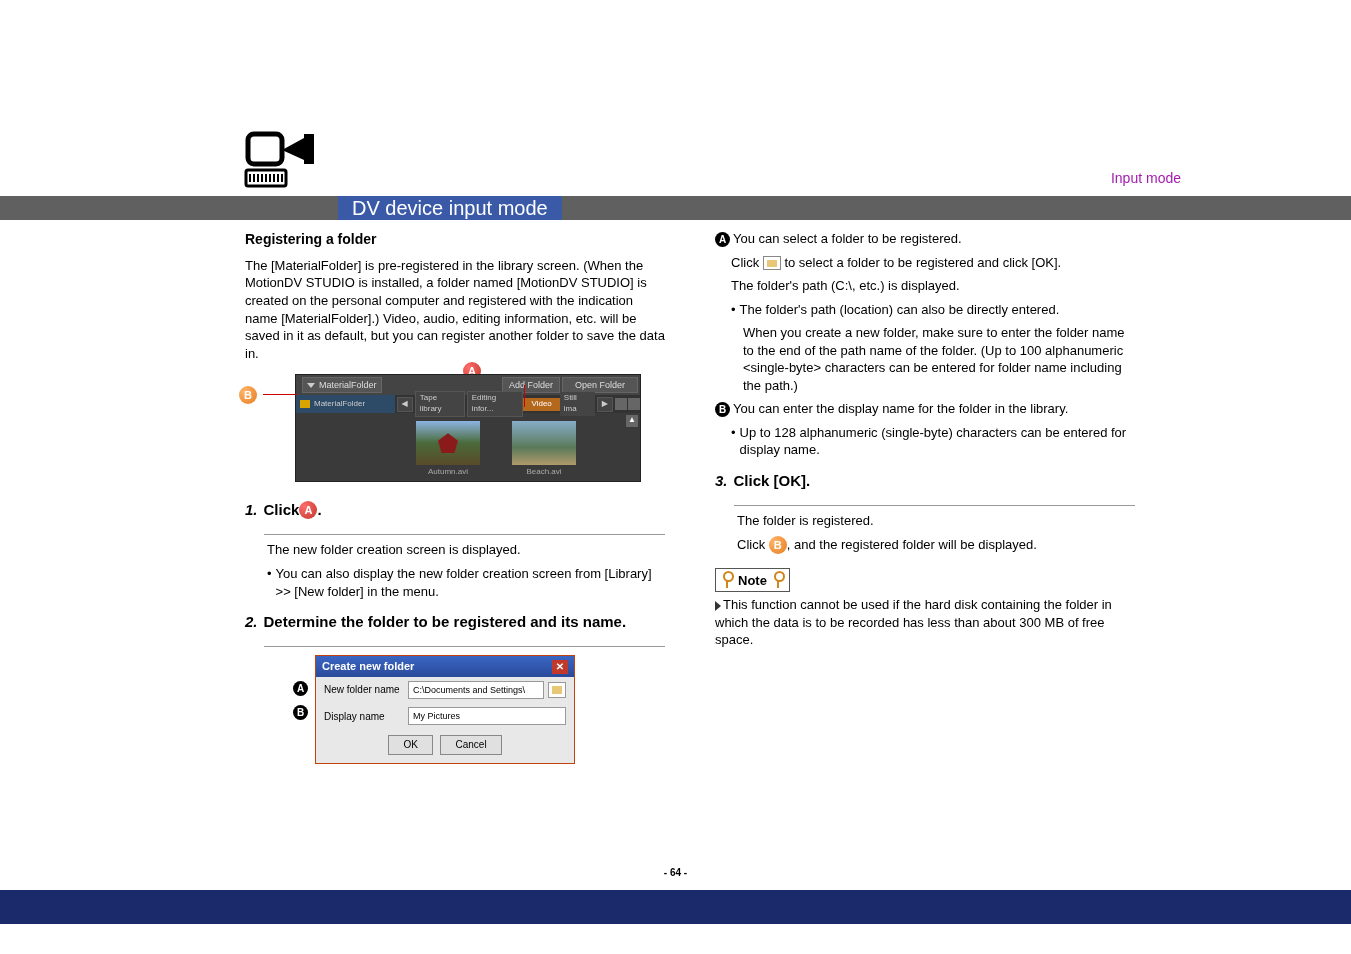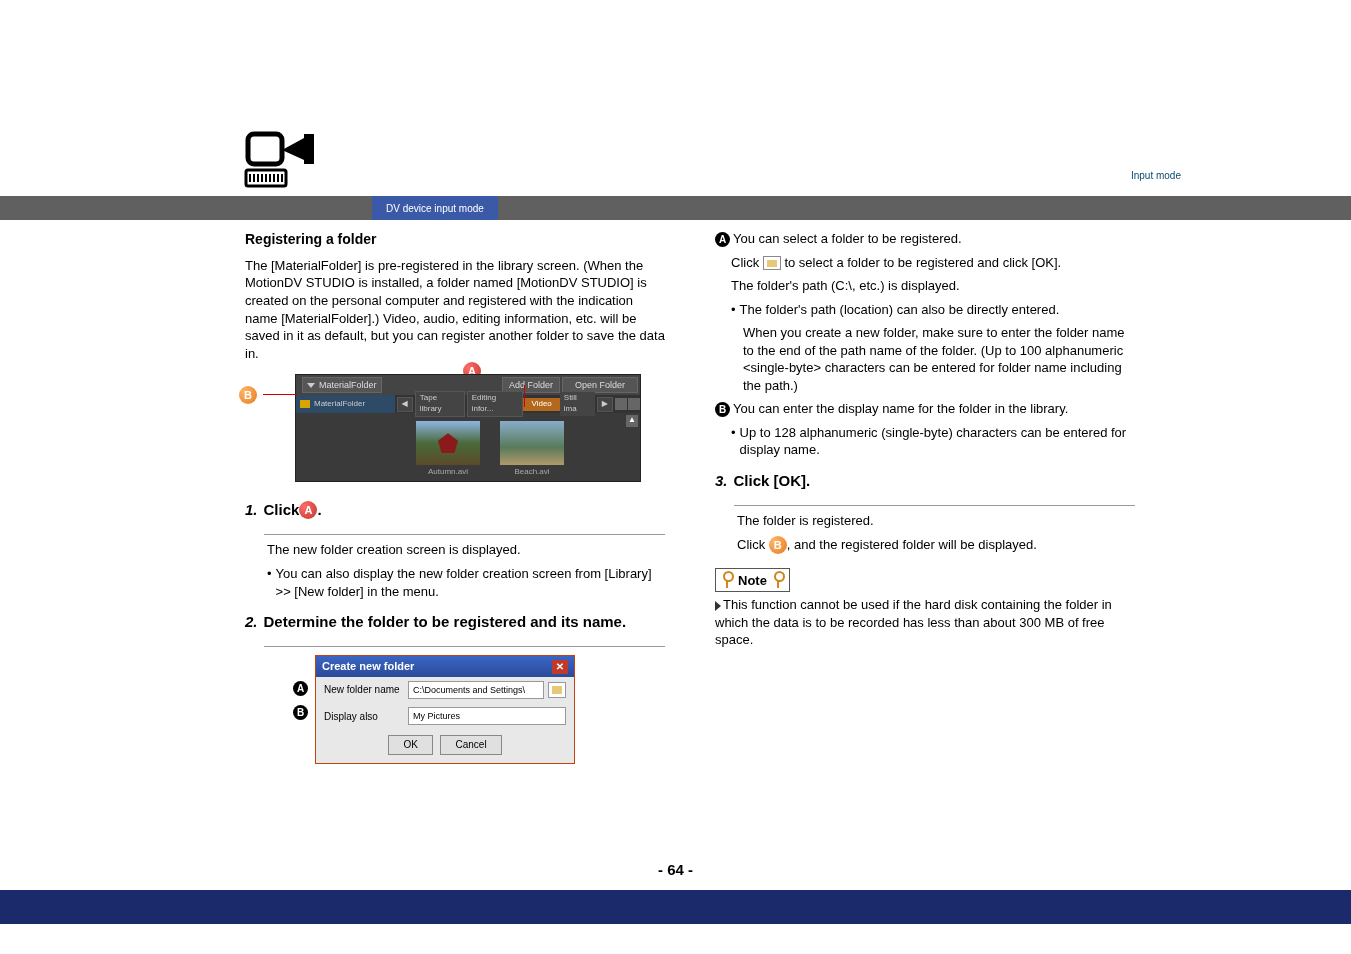--- a/index.html
+++ b/index.html
@@ -1,21 +1,21 @@
 <!DOCTYPE html>
 <html><head>
 <meta charset="utf-8">
 <style>
   * { margin: 0; padding: 0; box-sizing: border-box; }
   body { font-family: Arial, Helvetica, sans-serif; background: #fff; width: 1351px; height: 954px; position: relative; }
   .page { padding: 130px 60px 40px 60px; position: relative; height: 100%; }
-  .header-right { position: absolute; top: 170px; right: 170px; font-size: 10px; color: #0c4a6e; }
+  .header-right { position: absolute; top: 170px; right: 170px; font-size: 14px; color: #a21caf; }
   .section-bar { background: #606060; height: 24px; position: absolute; top: 196px; left: 0; right: 0; display: flex; align-items: center; }
   .section-bar .spacer { width: 338px; height: 24px; }
-  .section-bar .blue { background: #3a5aa8; height: 24px; padding: 0 14px; display: flex; align-items: center; color: #fff; font-size: 10px; margin-left: 34px; }
+  .section-bar .blue { background: #3a5aa8; height: 24px; padding: 0 14px; display: flex; align-items: center; color: #fff; font-size: 20px; }
   .bottom-bar { position: absolute; bottom: 30px; left: 0; right: 0; height: 34px; background: #1b2a6b; }
   .icon-camera { position: absolute; top: 130px; left: 244px; width: 84px; height: 60px; }
   .icon-camera svg { width: 100%; height: 100%; }
   .content { display: flex; gap: 40px; margin-top: 100px; }
   .col { width: 420px; font-size: 13px; line-height: 1.35; }
   .col-left { margin-left: 185px; }
   .col-right { margin-left: 10px; }
   h3.reg { font-size: 14px; font-weight: bold; margin-bottom: 8px; }
   .para { margin-bottom: 10px; }
   .library-shot { margin: 12px 0 18px 0; position: relative; }
@@ -30,21 +30,21 @@
   .lib-top .add { margin-left: auto; background: #555; border: 1px solid #666; padding: 1px 6px; font-size: 9px; }
   .lib-top .open { background: #555; border: 1px solid #666; padding: 1px 12px; font-size: 9px; margin: 0 2px; }
   .lib-tabs { display: flex; height: 18px; background: #333; font-size: 8px; color: #ccc; align-items: center; }
   .lib-tabs .left-panel { width: 102px; background: #2d4a67; height: 18px; display: flex; align-items: center; padding-left: 4px; }
   .lib-tabs .folder-ico { width: 10px; height: 8px; background: #d9a400; margin-right: 4px; }
   .lib-tabs .tab { border: 1px solid #555; padding: 1px 4px; margin-left: 2px; background: #444; }
   .lib-tabs .video-tab { background: #b3681c; color: #fff; padding: 1px 8px; }
   .lib-tabs .still-tab { background: #444; padding: 1px 4px; }
   .lib-tabs .icos { margin-left: 2px; display: flex; gap: 1px; }
   .lib-tabs .icos div { width: 12px; height: 12px; background: #666; }
-  .lib-thumbs { display: flex; gap: 20px; padding: 8px 0 0 120px; }
+  .lib-thumbs { display: flex; gap: 32px; padding: 8px 0 0 120px; }
   .thumb { width: 64px; text-align: center; }
   .thumb .img { width: 64px; height: 44px; background: #555; }
   .thumb .t1 { background: linear-gradient(180deg, #8db5e3 0%, #4a6a3a 50%, #5a4a2a 100%); position: relative; }
   .thumb .t1::after { content: ''; position: absolute; left: 22px; top: 12px; width: 20px; height: 20px; background: #8b1a1a; clip-path: polygon(50% 0%, 100% 38%, 82% 100%, 18% 100%, 0% 38%); }
   .thumb .t2 { background: linear-gradient(180deg, #87adc9 0%, #5a7a5a 60%, #b09a6a 100%); }
   .thumb .cap { font-size: 8px; color: #aaa; margin-top: 2px; }
   .scroll-arrow-up { position: absolute; right: 2px; top: 40px; width: 12px; height: 12px; background: #666; font-size: 8px; color: #fff; text-align: center; }
   .step { font-size: 15px; font-style: italic; font-weight: bold; margin: 12px 0 4px 0; display: flex; align-items: baseline; }
   .step .num { margin-right: 6px; }
   .step .body { font-style: normal; border-bottom: 1px solid #999; padding-bottom: 14px; flex: 1; }
@@ -72,21 +72,21 @@
   .circle-badge.orange { background: radial-gradient(circle at 30% 30%, #ffb366, #e67e22); }
   .circle-badge.black { background: #000; width: 15px; height: 15px; font-size: 10px; }
   .folder-icon-inline { display: inline-block; width: 18px; height: 14px; border: 1px solid #888; background: #fff; vertical-align: middle; position: relative; }
   .folder-icon-inline::after { content: ''; position: absolute; left: 3px; top: 3px; width: 10px; height: 7px; background: #e8c878; }
   .note-box { display: inline-flex; align-items: center; border: 1px solid #555; padding: 2px 4px; margin: 14px 0 4px 0; }
   .note-box .pin { display: inline-block; width: 14px; height: 18px; position: relative; }
   .note-box .pin::before { content: ''; position: absolute; width: 7px; height: 7px; border: 2px solid #d0861a; border-radius: 50%; top: 0; left: 3px; }
   .note-box .pin::after { content: ''; position: absolute; width: 2px; height: 8px; background: #d0861a; top: 9px; left: 6px; }
   .note-box .txt { font-weight: bold; margin: 0 4px; }
   .tri-right { display: inline-block; width: 0; height: 0; border-top: 5px solid transparent; border-bottom: 5px solid transparent; border-left: 6px solid #333; vertical-align: middle; margin-right: 2px; }
-  .page-num { position: absolute; bottom: 76px; left: 50%; transform: translateX(-50%); font-size: 15px; font-weight: bold; }
+  .page-num { position: absolute; bottom: 76px; left: 50%; transform: translateX(-50%); font-size: 10px; font-weight: bold; }
   .right-para { margin-bottom: 6px; }
   .right-indent { margin-left: 16px; }
   .right-indent2 { margin-left: 28px; }
   .inline-items { display: flex; align-items: flex-start; }
   .inline-items .badge-col { width: 18px; flex-shrink: 0; }
   .inline-items .txt-col { flex: 1; }
 </style>
 </head>
 <body>
 
@@ -196,21 +196,21 @@
               <span class="x">✕</span>
             </div>
           <div class="dialog-row">
             <span class="lbl">New folder name</span>
             <span class="val">C:\Documents and Settings\</span>
             <span class="fico">
                 <span class="fi-inner"></span>
               </span>
           </div>
           <div class="dialog-row">
-            <span class="lbl">Display also</span>
+            <span class="lbl">Display name</span>
             <span class="val">My Pictures</span>
           </div>
           <div class="dialog-btns">
             <span class="btn">OK</span>
             <span class="btn">Cancel</span>
           </div>
         </div>
       </div>
     </div>
 

